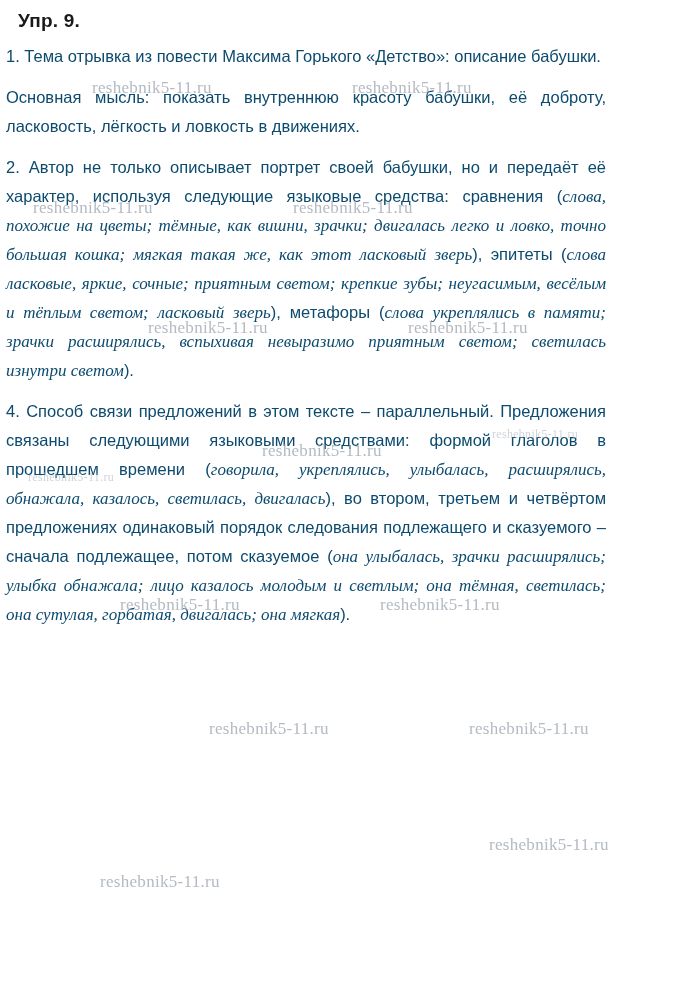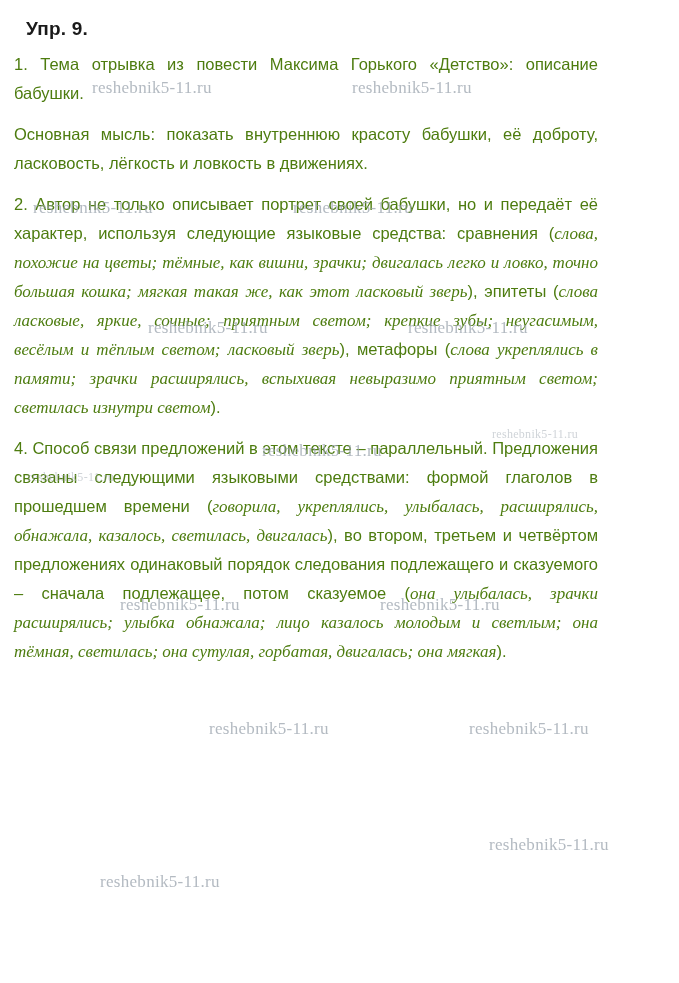--- a/index.html
+++ b/index.html
@@ -12,42 +12,42 @@
     height: 983px;
     position: relative;
     overflow: hidden;
     font-family: "Liberation Serif", serif;
     color: #1a1a1a;
   }
   .page {
     position: relative;
     width: 614px;
     height: 983px;
-    padding: 8px;
+    padding: 0;
     box-sizing: border-box;
   }
   .content {
     position: relative;
     z-index: 2;
     padding: 10px 8px 0 6px;
   }
   .title {
     font-family: "Liberation Sans", sans-serif;
     font-weight: bold;
     font-size: 19px;
     margin: 0 0 10px 12px;
     letter-spacing: 0.2px;
   }
   p.para {
     font-family: "Liberation Sans", sans-serif;
     font-size: 16.5px;
     line-height: 29px;
     margin: 0 0 12px 0;
     text-align: justify;
-    color: #4d7c0f;
+    color: #0c4a6e;
   }
   .it {
     font-family: "Liberation Serif", serif;
     font-style: italic;
     font-size: 17px;
   }
   
   .wm {
     position: absolute;
     z-index: 3;

